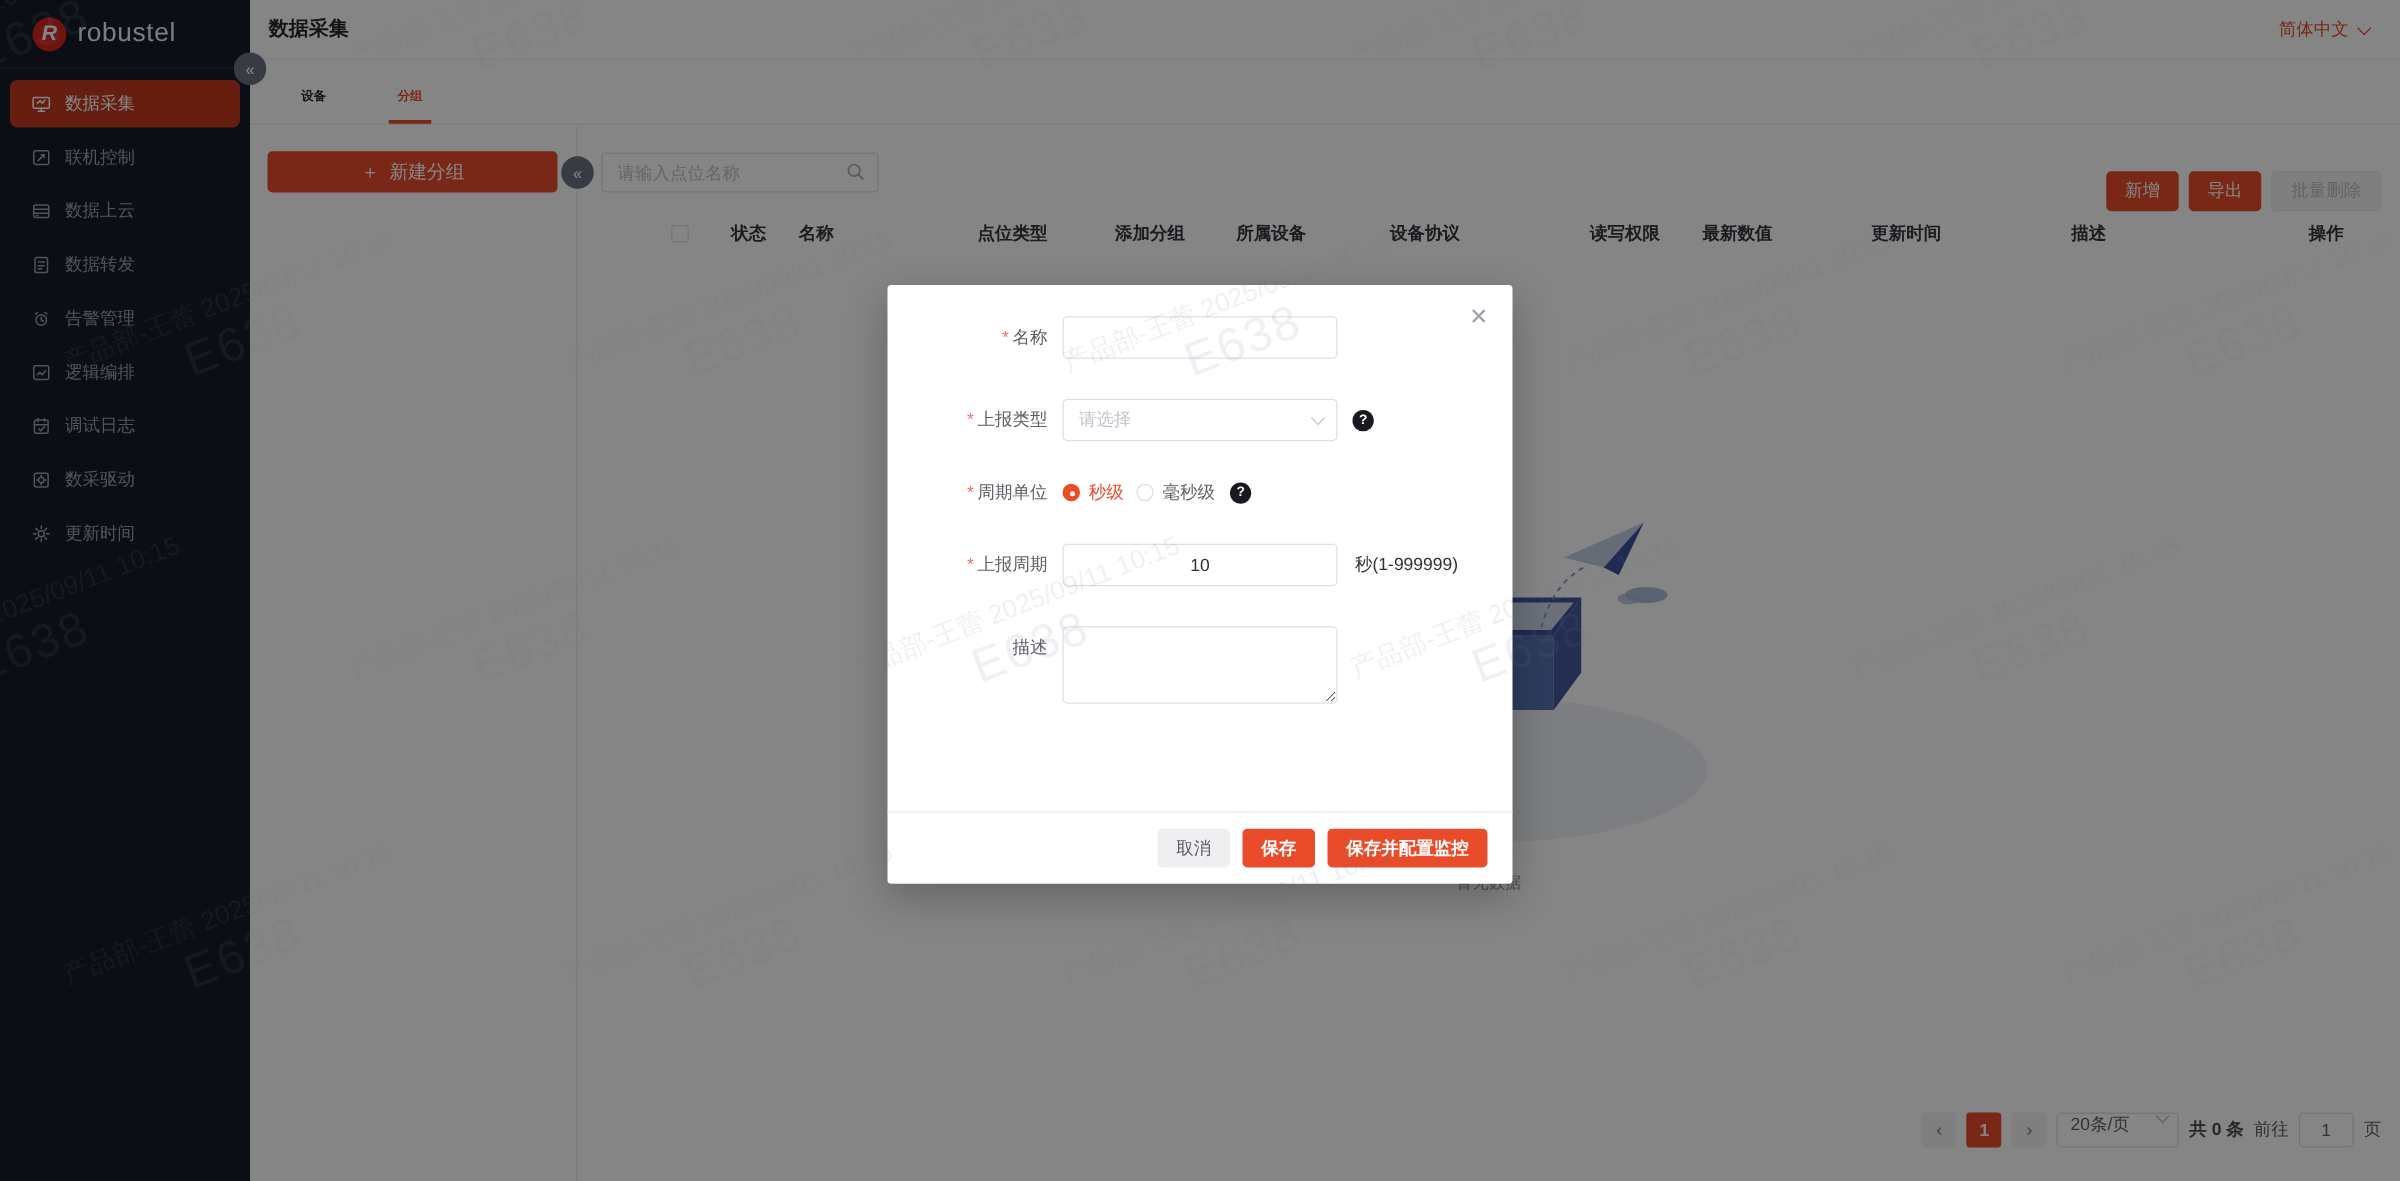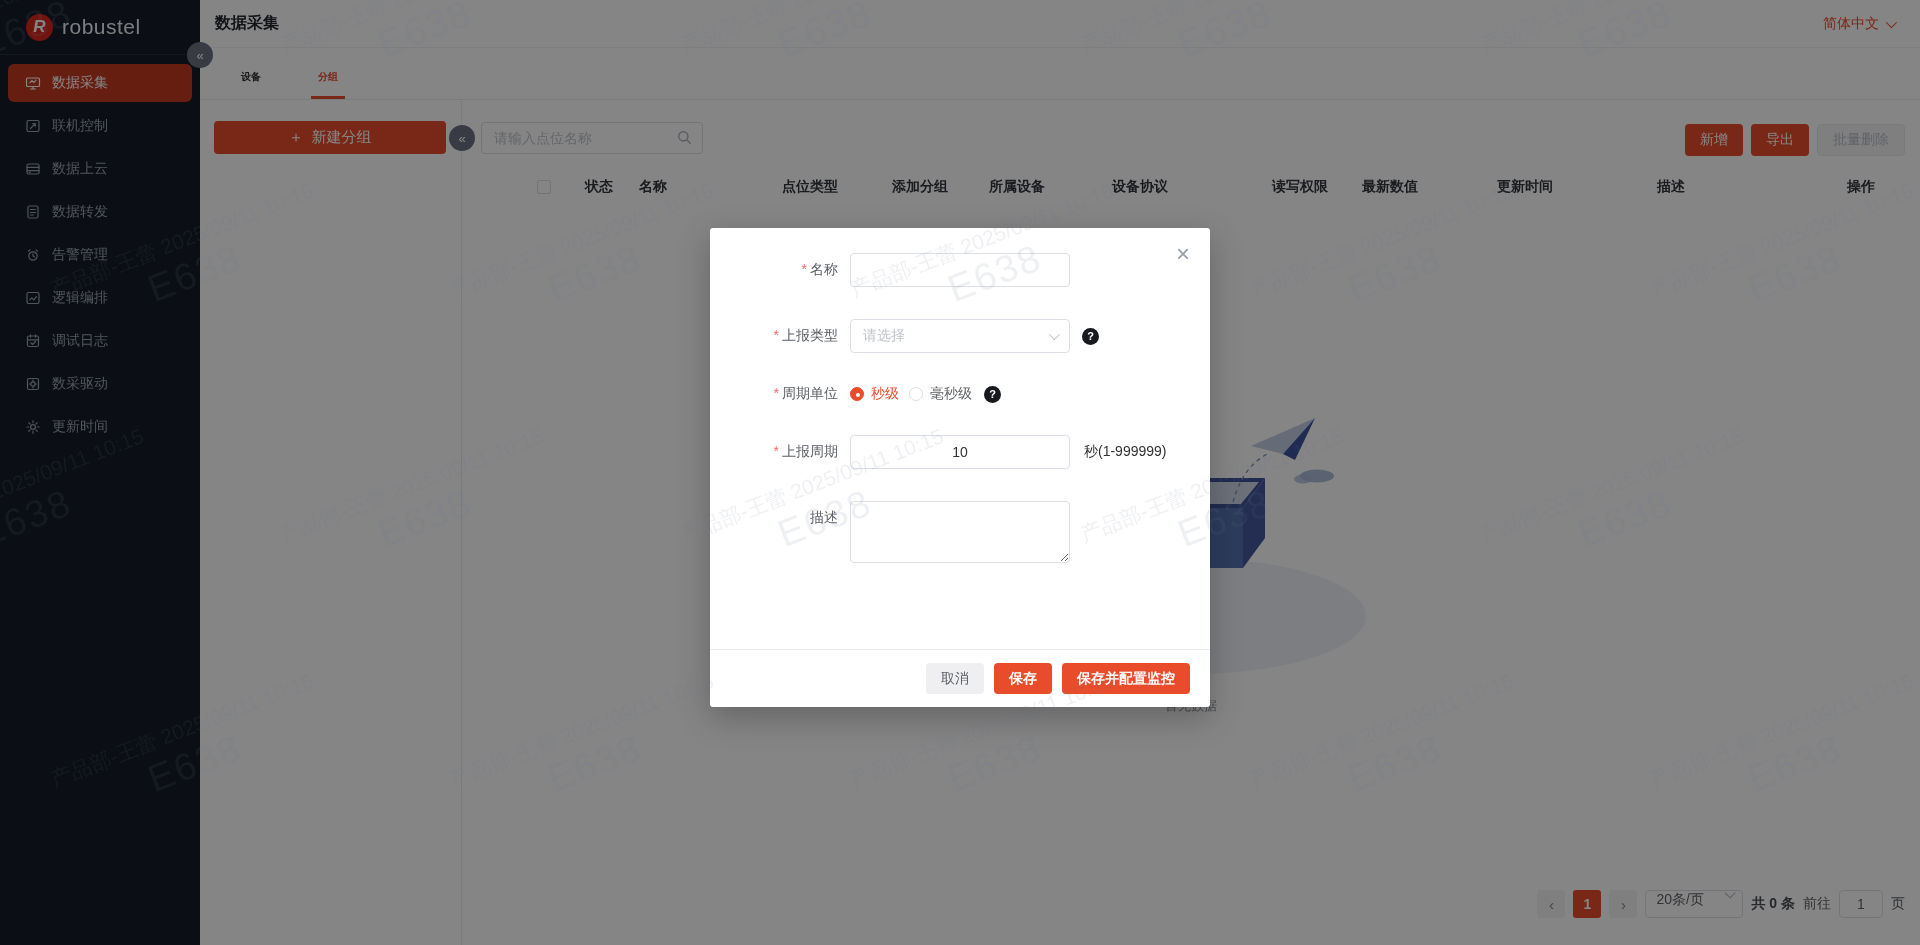--- a/index.html
+++ b/index.html
@@ -39,21 +39,21 @@
   .group-panel { position:absolute; left:0; top:0; bottom:0; width:262px; border-right:1px solid #e9ebee; padding:20px 14px; }
   .new-group-btn { width:232px; height:33px; background:var(--red); border:none; border-radius:4px; color:#fff; font-size:15px; display:flex; align-items:center; justify-content:center; gap:8px; cursor:pointer; font-family:inherit; }
 
   .table-area { position:absolute; left:263px; top:0; right:0; bottom:0; }
   .search-wrap { position:absolute; left:18px; top:21px; width:222px; height:32px; }
   .search-input { width:100%; height:100%; border:1px solid var(--border); border-radius:4px; padding:0 34px 0 12px; font-size:14px; color:var(--text2); outline:none; font-family:inherit; }
   .search-input::placeholder { color:var(--ph); }
   .search-icon { position:absolute; right:10px; top:7px; width:17px; height:17px; }
   .search-icon svg { width:17px; height:17px; fill:none; stroke:#aeb2ba; stroke-width:1.5; stroke-linecap:round; }
 
-  .action-btns { position:absolute; top:23px; right:15px; display:flex; gap:8px; }
+  .action-btns { position:absolute; top:36px; right:15px; display:flex; gap:8px; }
   .btn { height:32px; padding:0 15px; border:none; border-radius:4px; font-size:14px; cursor:pointer; font-family:inherit; }
   .btn.primary { background:var(--red); color:#fff; }
   .btn.disabled { background:#f3f4f6; color:#b9bdc6; border:1px solid #e7e9ed; cursor:not-allowed; }
 
   .table-header { position:absolute; top:72px; left:30px; right:15px; height:28px; display:flex; align-items:center; font-size:14px; font-weight:bold; color:#33373d;margin-left:44px; }
   .th { flex:none; }
   .cb-cell { width:48px; }
   .checkbox { width:14px; height:14px; border:1px solid var(--border); border-radius:2px; background:#fff; cursor:pointer; }
 
   

